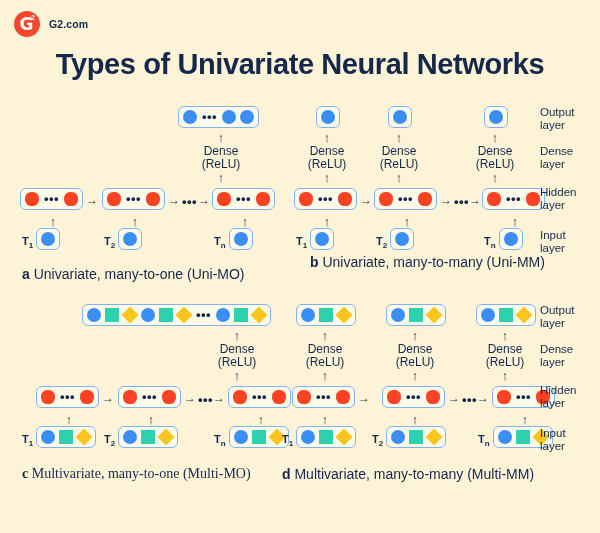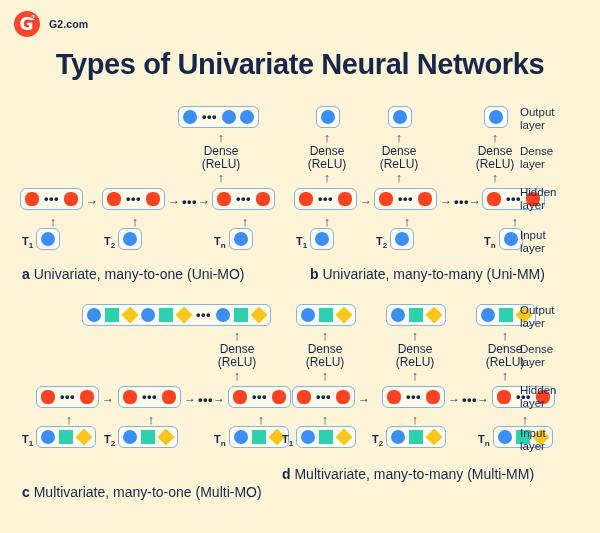--- a/index.html
+++ b/index.html
@@ -27,21 +27,21 @@
   .panel{position:absolute;}
   .panel-a{left:16px;top:0;width:272px;}
   .panel-b{left:292px;top:0;width:222px;}
   .panel-c{left:16px;top:200px;width:272px;}
   .panel-d{left:282px;top:200px;width:232px;}
 
   .rowlabels{position:absolute;left:520px;width:76px;}
   .rowlabels.top{top:0;}
   .rowlabels.bottom{top:200px;}
   .rowlabel{position:absolute;font-size:11.5px;line-height:12.5px;color:#15284B;}
-  .rowlabel span{display:block;}
+  .rowlabel span{display:block;margin-left:20px;}
 
   
   .box{
     border:1.6px solid #7FB4F0;border-radius:6px;background:#FFFBEB;
     display:inline-flex;align-items:center;justify-content:center;
     box-sizing:border-box;padding:3px 4px;gap:4px;
   }
   .circ{width:14px;height:14px;border-radius:50%;background:#3B8EF5;flex:0 0 auto;}
   .circ.red{background:#FB4222;border-radius:45%;}
   .sq{width:14px;height:14px;background:#2ED1AE;flex:0 0 auto;}
@@ -211,21 +211,21 @@
           <span class="circ"></span>
         </span>
     </div>
     <div class="abs inputrow" style="left:192px;top:132px;">
       <span class="tlabel"><span>T</span><sub>n</sub></span>
       <span class="box">
           <span class="circ"></span>
         </span>
     </div>
 
-    <div class="abs caption" style="left:4px;top:170px;white-space:nowrap;padding-left:14px;">
+    <div class="abs caption" style="left:4px;top:158px;white-space:nowrap;padding-left:14px;">
       <b>b</b>
       <span>Univariate, many-to-many (Uni-MM)</span>
     </div>
   </div>
 
   <div class="panel panel-c">
 
     <div class="abs box" style="left:66px;top:8px;">
       <span class="circ"></span>
       <span class="sq"></span>
@@ -288,21 +288,21 @@
     </div>
     <div class="abs inputrow" style="left:198px;top:130px;">
       <span class="tlabel"><span>T</span><sub>n</sub></span>
       <span class="box">
         <span class="circ"></span>
         <span class="sq"></span>
         <span class="dia"></span>
       </span>
     </div>
 
-    <div class="abs caption" style="left:6px;top:188px;white-space:nowrap;">
+    <div class="abs caption" style="left:6px;top:170px;white-space:nowrap;font-family:Liberation Serif, serif;">
       <b>c</b>
       <span>Multivariate, many-to-one (Multi-MO)</span>
     </div>
   </div>
 
   <div class="panel panel-d">
 
     <div class="abs box" style="left:14px;top:8px;">
       <span class="circ"></span>
       <span class="sq"></span>

